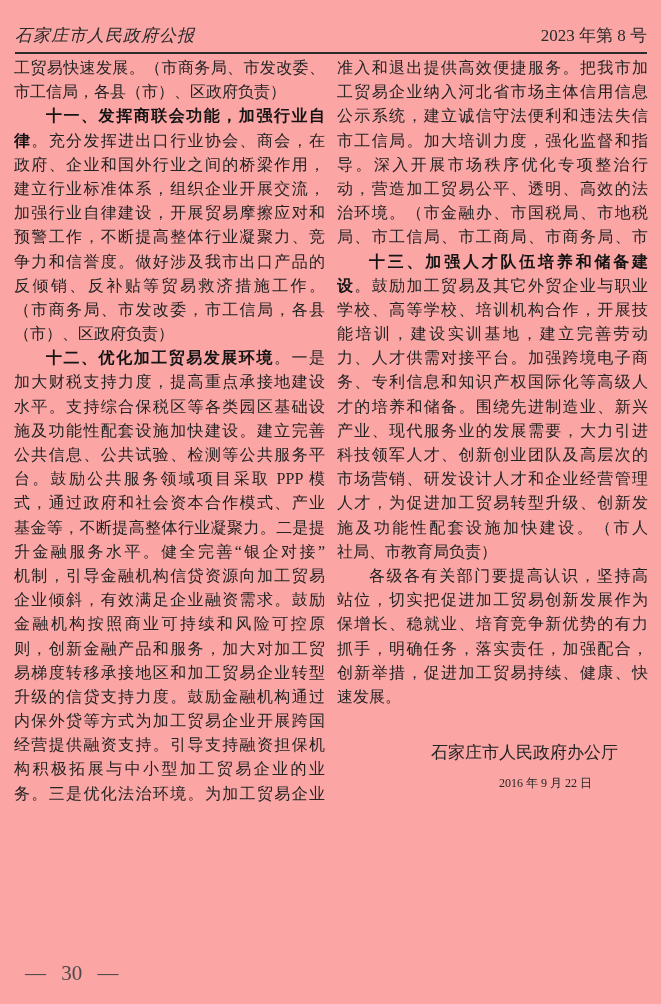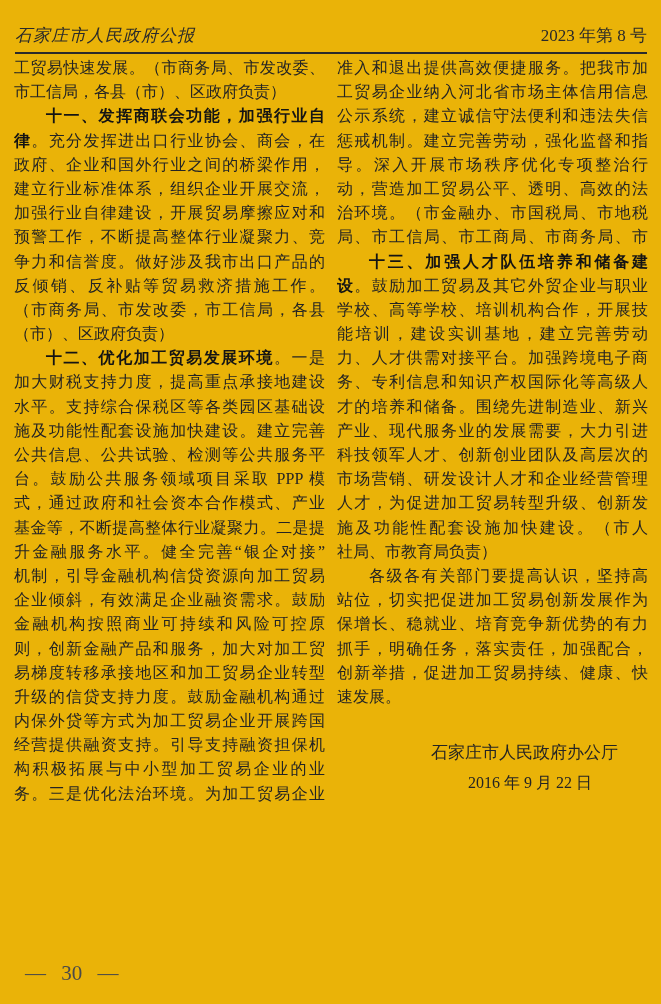--- a/index.html
+++ b/index.html
@@ -4,21 +4,21 @@
 <style>
   html, body {
     margin: 0;
     padding: 0;
     background: #ffffff;
   }
   .page {
     position: relative;
     width: 661px;
     height: 1004px;
-    background: #eab308;
+    background: #fca5a5;
     font-family: "Liberation Serif", "DejaVu Serif", serif;
     color: #222222;
     overflow: hidden;
   }
   .header {
     position: absolute;
     top: 24px;
     left: 15px;
     right: 14px;
     display: flex;
@@ -77,21 +77,21 @@
     line-height: 30px;
     font-size: 17px;
     text-align: right;
     padding-right: 30px;
     color: #242424;
     margin-top: 29px;
   }
   .sig-date {
     height: 30px;
     line-height: 30px;
-    font-size: 16px;
+    font-size: 12px;
     text-align: right;
     padding-right: 56px;
     color: #242424;
   }
   .page-number {
     position: absolute;
     left: 25px;
     bottom: 18px;
     font-size: 21px;
     color: #4a4a4a;
@@ -139,21 +139,21 @@
         <div class="line"><span>升级的信贷支持力度。鼓励金融机构通过</span></div>
         <div class="line"><span>内保外贷等方式为加工贸易企业开展跨国</span></div>
         <div class="line"><span>经营提供融资支持。引导支持融资担保机</span></div>
         <div class="line"><span>构积极拓展与中小型加工贸易企业的业</span></div>
         <div class="line"><span>务。三是优化法治环境。为加工贸易企业</span></div>
       </div>
     <div class="col">
     <div class="line"><span>准入和退出提供高效便捷服务。把我市加</span></div>
         <div class="line"><span>工贸易企业纳入河北省市场主体信用信息</span></div>
         <div class="line"><span>公示系统，建立诚信守法便利和违法失信</span></div>
-        <div class="line"><span>惩戒机制。建立完善劳动，强化监督和指</span></div>
+        <div class="line"><span>市工信局。加大培训力度，强化监督和指</span></div>
         <div class="line"><span>导。深入开展市场秩序优化专项整治行</span></div>
         <div class="line"><span>动，营造加工贸易公平、透明、高效的法</span></div>
         <div class="line"><span>治环境。（市金融办、市国税局、市地税</span></div>
         <div class="line"><span>局、市工信局、市工商局、市商务局、市</span></div>
         <div class="line indent"><span class="bold">十三、加强人才队伍培养和储备建</span></div>
         <div class="line"><span class="bold">设</span><span>。鼓励加工贸易及其它外贸企业与职业</span></div>
         <div class="line"><span>学校、高等学校、培训机构合作，开展技</span></div>
         <div class="line"><span>能培训，建设实训基地，建立完善劳动</span></div>
         <div class="line"><span>力、人才供需对接平台。加强跨境电子商</span></div>
         <div class="line"><span>务、专利信息和知识产权国际化等高级人</span></div>

